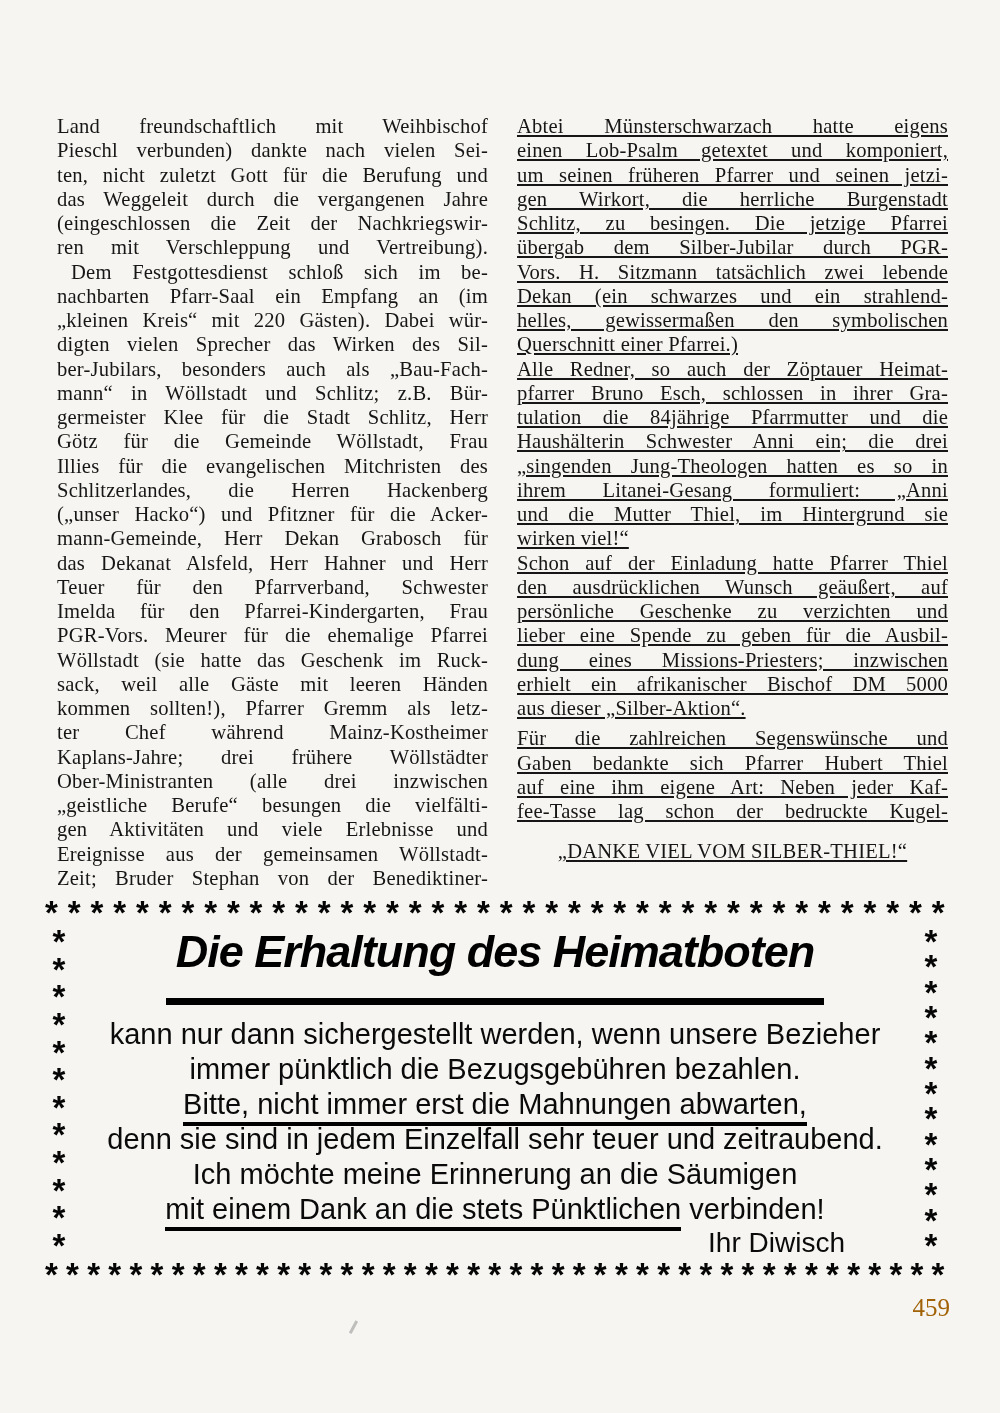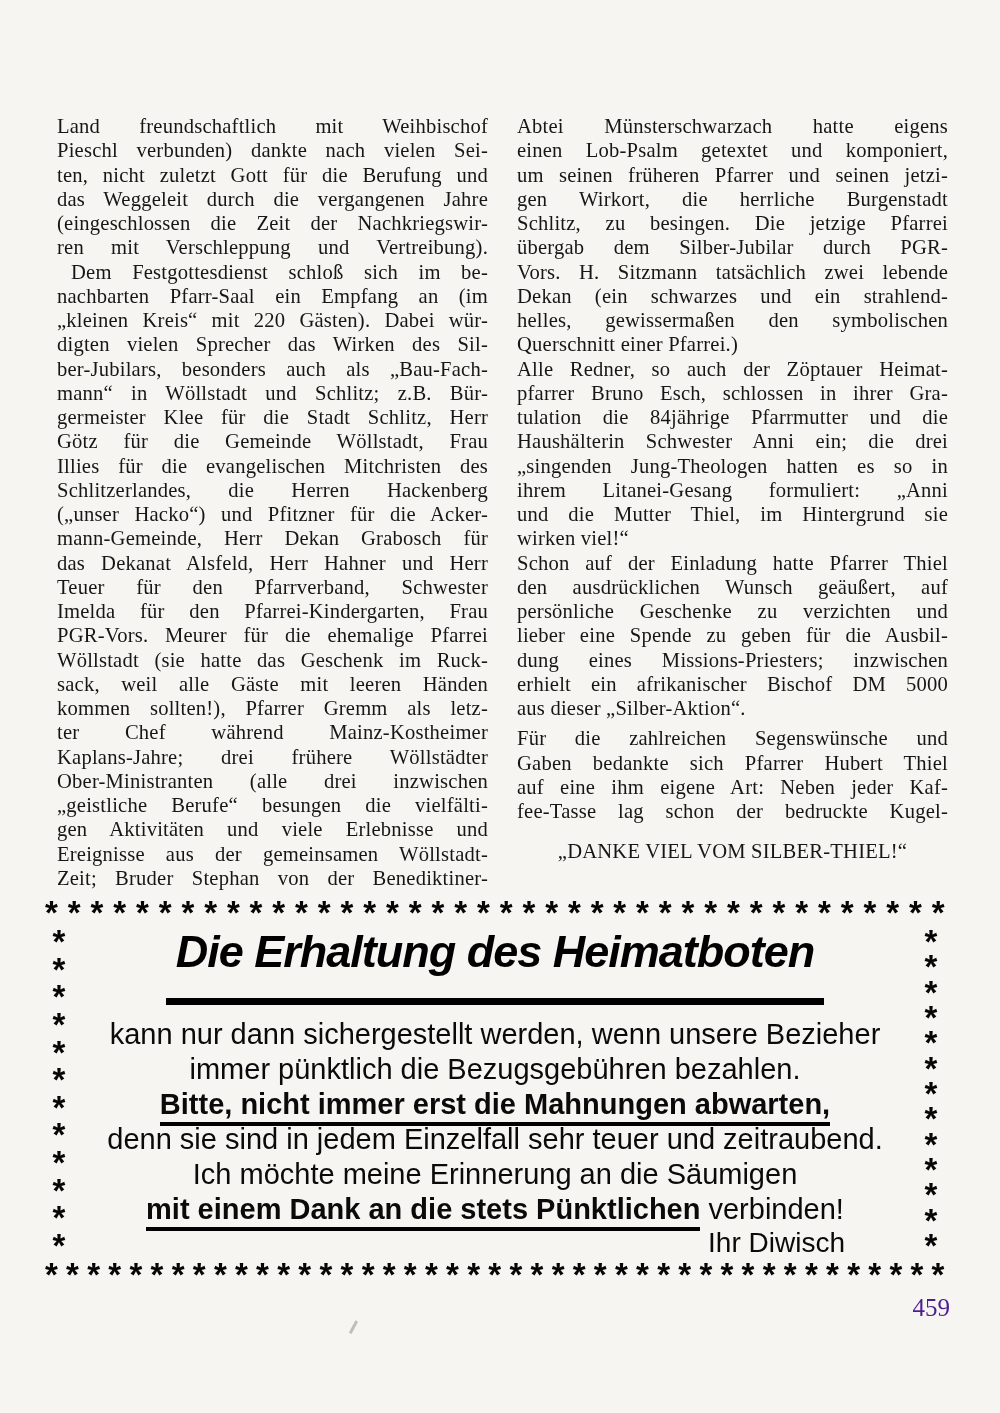--- a/index.html
+++ b/index.html
@@ -7,21 +7,21 @@
     position:relative;
     width:1000px;height:1413px;
     background:#f6f5f1;
     font-family:"Liberation Serif", serif;
     color:#161616;
     overflow:hidden;
   }
   
   .column{position:absolute;top:114px;width:431px;}
   .column-left{left:57px;}
-  .column-right{left:517px;}
+  .column-right{left:517px;text-decoration:underline;}
   .line{
     font-size:20.6px;
     line-height:24.25px;
     height:24.25px;
     letter-spacing:0.2px;
   }
   .a-justify{text-align:justify;text-align-last:justify;}
   .a-left{text-align:left;text-align-last:left;}
   .a-center{text-align:center;text-align-last:center;}
 
@@ -51,32 +51,32 @@
     font-size:45px;font-weight:bold;font-style:italic;
     letter-spacing:-1px;
     border-bottom:7px solid #000;
     padding:0 10px 20px 10px;
     color:#000;
   }
   .box-lines{margin-top:12px;}
   .box-line{font-size:29px;line-height:35px;color:#0a0a0a;}
   .seg-normal{font-weight:normal;}
   .seg-bold-underline{
-    font-weight:bold;
+    font-weight:normal;
     border-bottom:4px solid #000;
     padding-bottom:2px;
   }
   .box-signature{
     text-align:right;padding-right:42px;
     font-size:28px;color:#0a0a0a;
   }
 
   .page-number{
     position:absolute;top:1294px;right:50px;
-    font-size:25px;color:#4c1d95;
+    font-size:25px;color:#a16207;
   }
   .scan-artifact{
     position:absolute;left:352px;top:1320px;width:2.5px;height:14px;
     background:#9a9a9a;transform:rotate(28deg);opacity:.6;
   }
 </style>
 </head>
 <body>
 
 <div class="page">

